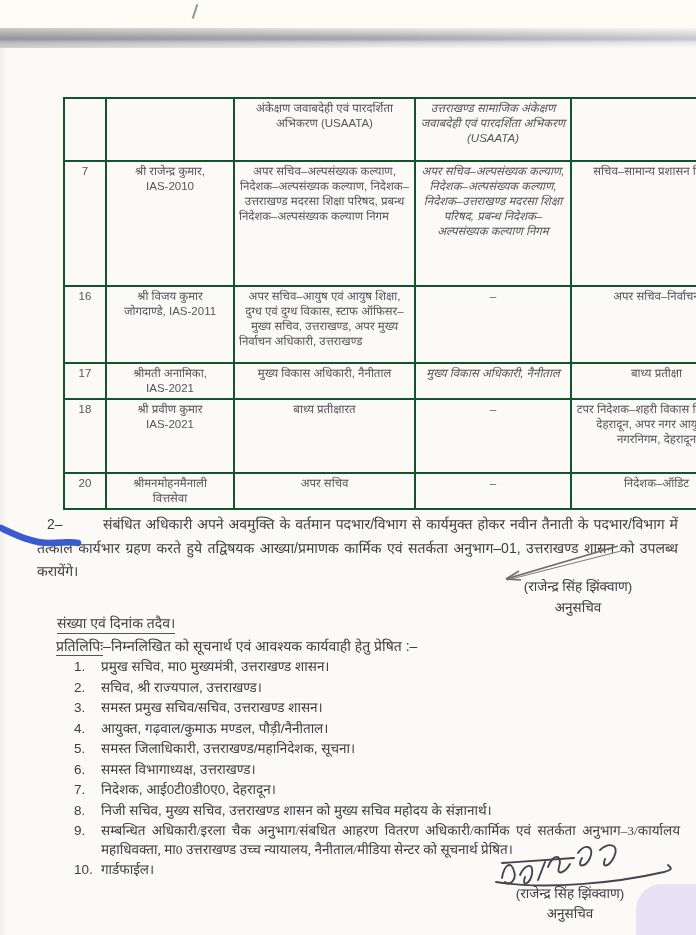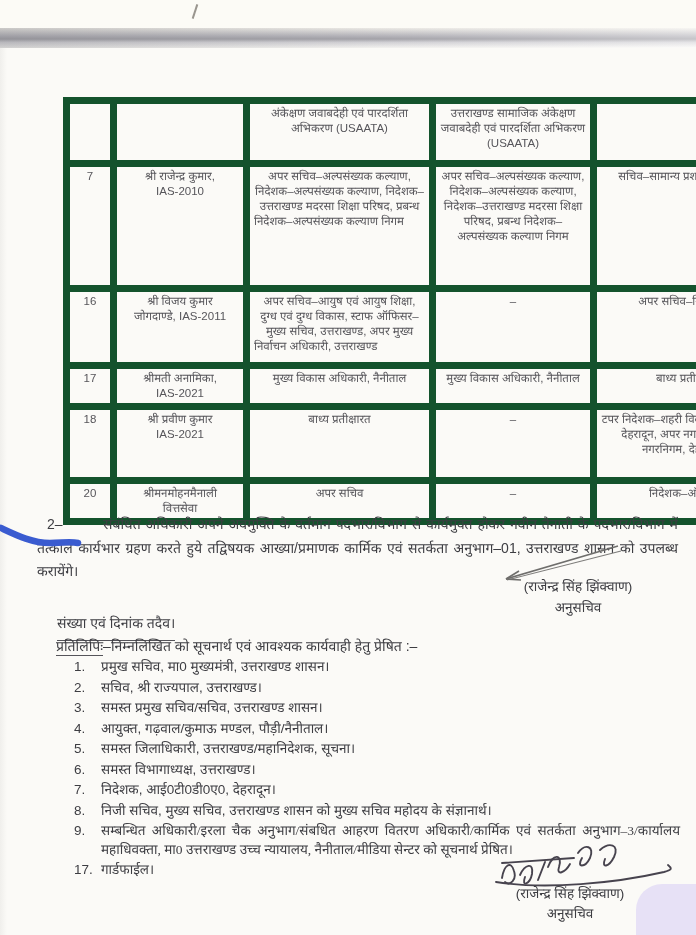--- a/index.html
+++ b/index.html
@@ -9,44 +9,44 @@
   .fold-band{position:absolute;left:0;top:28px;width:696px;height:20px;
     background:linear-gradient(to bottom,#f3f1ec 0%,#b9b8be 40%,#a7a6ac 55%,#d8d7db 72%,#fbfaf7 100%);}
   .fold-fade{position:absolute;left:0;top:28px;width:696px;height:20px;
     background:linear-gradient(to right,rgba(90,90,96,0.25) 0%,rgba(90,90,96,0.05) 55%,rgba(255,255,255,0.35) 100%);}
   .scratch{position:absolute;left:194px;top:4px;width:2px;height:15px;background:#9a968f;transform:rotate(18deg);}
   .left-shade{position:absolute;left:0;top:48px;width:7px;height:887px;
     background:linear-gradient(to right,rgba(60,60,60,0.06),rgba(60,60,60,0));}
 
   table.gov{border-collapse:collapse;table-layout:fixed;position:absolute;left:63px;top:97px;width:628px;
     color:#56555a;}
-  table.gov td{border:7px solid #14532d;vertical-align:top;padding:2px 4px;
+  table.gov td{border:2px solid #14532d;vertical-align:top;padding:2px 4px;
     font-size:11.5px;line-height:15px;text-align:center;overflow:hidden;}
   tr.h-head{height:63px;}
   tr.h15{height:125px;}
   tr.h16{height:77px;}
   tr.h17{height:36px;}
   tr.h18{height:74px;}
   tr.h19{height:32px;}
   td.just{text-align:justify;-moz-text-align-last:left;text-align-last:left;}
   td.lft{text-align:left;}
   .c-sno{width:32px;}
   .c-name{width:118px;margin-left:32px;}
   .c-a{width:171px;}
-  .c-b{width:146px;}
+  .c-b{width:146px;font-style:italic;}
   .c-new{width:161px;}
 
   .para2{position:absolute;left:37px;top:513px;width:641px;font-size:14px;line-height:23.5px;
     color:#3d3d42;text-align:justify;}
   .p2num{display:inline-block;width:66px;text-indent:10px;}
 
   .sig-mid{position:absolute;left:492px;top:576px;width:172px;text-align:center;
     font-size:13.5px;line-height:21px;color:#3d3d42;}
   .num-line{position:absolute;left:57px;top:613px;font-size:14px;color:#3d3d42;}
-  .num-line span{border-bottom:1.2px solid #55545a;padding-bottom:9px;}
+  .num-line span{border-bottom:1.2px solid #55545a;padding-bottom:2px;}
   .copy-line{position:absolute;left:56px;top:636px;font-size:14px;color:#3d3d42;}
   .copy-line .u{border-bottom:1.2px solid #55545a;padding-bottom:1px;text-align:center;}
 
   .dist{position:absolute;left:74px;top:658px;width:606px;font-size:13.5px;color:#3d3d42;}
   .dist-row{display:flex;line-height:18.5px;margin-bottom:2px;}
   .dist-num{width:27px;flex:none;}
   .dist-text{flex:1;}
   .dist-row.wrap .dist-text{text-align:justify;font-family:Liberation Serif, serif;}
 
   .svg-abs{position:absolute;}
@@ -186,21 +186,21 @@
     </div>
     <div class="dist-row">
       <span class="dist-num">8.</span>
       <span class="dist-text">निजी सचिव, मुख्य सचिव, उत्तराखण्ड शासन को मुख्य सचिव महोदय के संज्ञानार्थ।</span>
     </div>
     <div class="dist-row wrap">
       <span class="dist-num">9.</span>
       <span class="dist-text">सम्बन्धित अधिकारी/इरला चैक अनुभाग/संबधित आहरण वितरण अधिकारी/कार्मिक एवं सतर्कता अनुभाग–3/कार्यालय महाधिवक्ता, मा0 उत्तराखण्ड उच्च न्यायालय, नैनीताल/मीडिया सेन्टर को सूचनार्थ प्रेषित।</span>
     </div>
     <div class="dist-row">
-      <span class="dist-num">17.</span>
+      <span class="dist-num">10.</span>
       <span class="dist-text">गार्डफाईल।</span>
     </div>
   </div>
 
   <svg class="svg-abs" style="left:488px;top:842px;" width="196" height="48" viewBox="0 0 196 48">
     <g fill="none" stroke="#47434e" stroke-width="1.9" stroke-linecap="round">
       <path d="M14,36 c2,-13 9,-18 12,-7 c3,9 -4,15 -9,11"></path>
       <path d="M32,33 c5,-11 14,-13 12,-1 c-2,10 -11,14 -7,3"></path>
       <path d="M50,38 l7,-18"></path>
       <path d="M60,25 c5,-14 15,-13 11,0 c-3,9 6,6 11,-3"></path>

